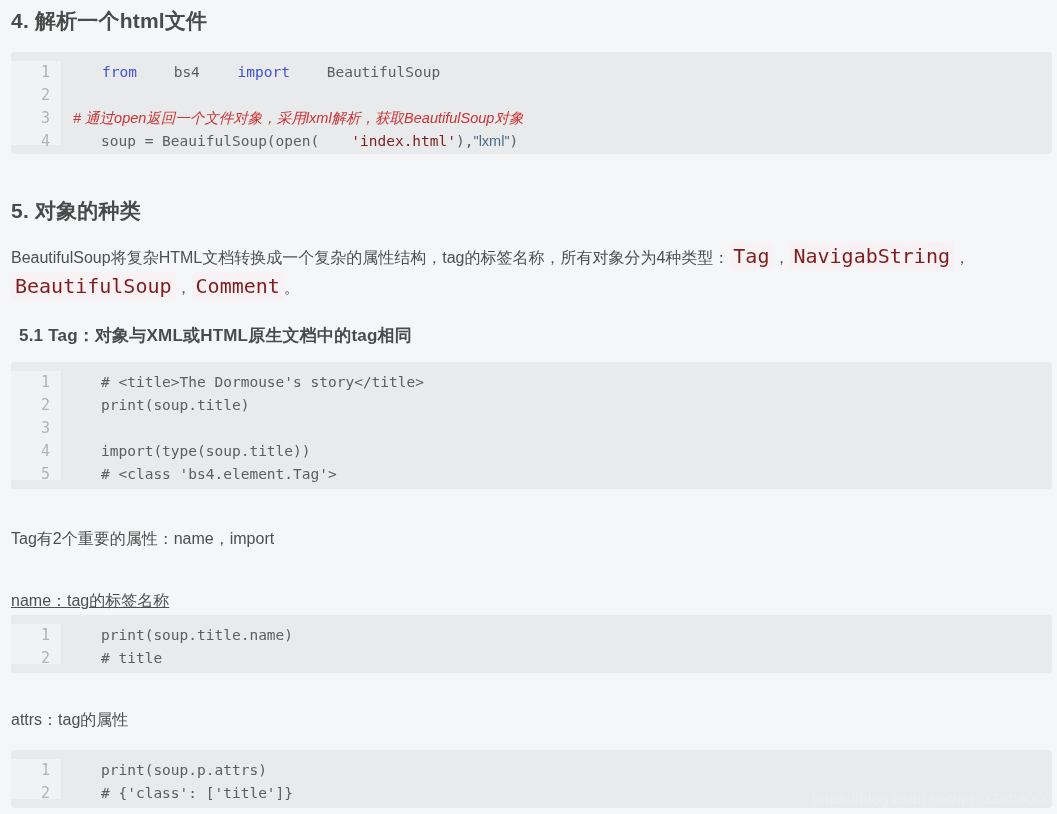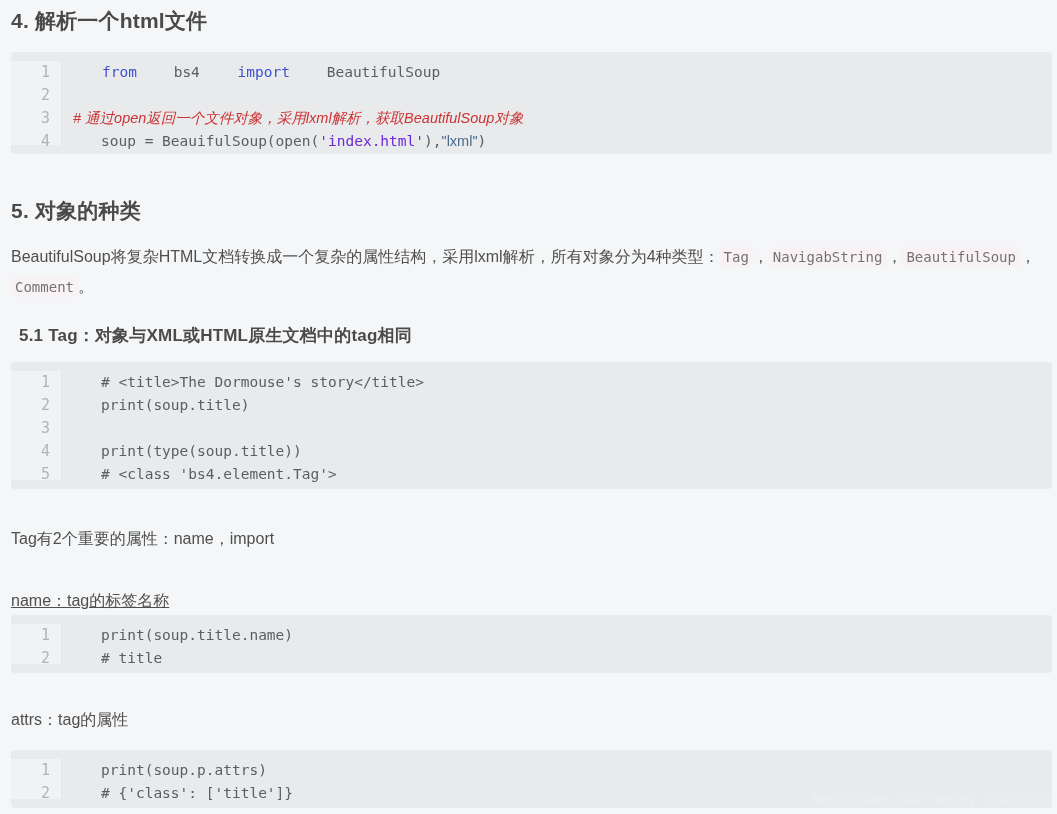--- a/index.html
+++ b/index.html
@@ -45,22 +45,22 @@
   
   p.para {
     font-size: 16px;
     color: #4f4f4f;
     margin: 0;
     padding: 0;
     line-height: 29px;
   }
   code.inline {
     font-family: "DejaVu Sans Mono", "Liberation Mono", monospace;
-    font-size: 14px;
-    color: #737373;
+    font-size: 20px;
+    color: #7f1d1d;
     background: #f9f2f4;
     padding: 2px 4px;
     border-radius: 3px;
     white-space: nowrap;
   }
 
   
   .codeblock {
     background: #e8eaec;
     border-radius: 4px;
@@ -92,21 +92,21 @@
     font-size: 14.5px;
     line-height: 23px;
     color: #4e5256;
     white-space: pre;
   }
   .codelines div { height: 23px; }
 
   .tok-kw      { color: #3f51d1; margin-left: 29px; }
   .tok-plain   { color: #5a5f63; padding-left: 28px; }
   .tok-comment { color: #cc3333; font-style: italic; font-family: "Liberation Sans","DejaVu Sans",sans-serif; font-size: 14.5px; }
-  .tok-str     { color: #6d28d9; }
+  .tok-str     { color: #7f1d1d; margin-left: 32px; }
   .tok-str2    { color: #4a6d8c; font-family: "Liberation Sans","DejaVu Sans",sans-serif; }
   .tok-punct   { color: #5a5f63; }
 
   
   .watermark {
     position: absolute;
     right: 5px;
     bottom: 7px;
     font-size: 15px;
     color: #eceef0;
@@ -130,33 +130,33 @@
         <div>1</div>
         <div>2</div>
         <div>3</div>
         <div>4</div>
       </div>
     <div class="codelines"><div><span class="tok-kw">from</span><span class="tok-plain"> bs4 </span><span class="tok-kw">import</span><span class="tok-plain"> BeautifulSoup</span></div><div>&nbsp;</div><div><span class="tok-comment"># 通过open返回一个文件对象，采用lxml解析，获取BeautifulSoup对象</span></div><div><span class="tok-plain">soup = BeauifulSoup(open(</span><span class="tok-str">'index.html'</span><span class="tok-punct">),</span><span class="tok-str2">"lxml"</span><span class="tok-punct">)</span></div></div>
   </div>
 
   <h2 class="sec-h at" style="left:11px; top:198px;">5. 对象的种类</h2>
 
-  <p class="para at" id="p-object-types" style="left:11px; top:242px; width:1040px;"><span>BeautifulSoup将复杂HTML文档转换成一个复杂的属性结构，采用lxml解析，所有对象分为4种类型：</span><code class="inline">Tag</code><span>，</span><code class="inline">NavigabString</code><span>，</span><code class="inline">BeautifulSoup</code><span>，</span><code class="inline">Comment</code><span>。</span></p>
+  <p class="para at" id="p-object-types" style="left:11px; top:242px; width:1040px;"><span>BeautifulSoup将复杂HTML文档转换成一个复杂的属性结构，tag的标签名称，所有对象分为4种类型：</span><code class="inline">Tag</code><span>，</span><code class="inline">NavigabString</code><span>，</span><code class="inline">BeautifulSoup</code><span>，</span><code class="inline">Comment</code><span>。</span></p>
 
   <h3 class="sub-h at" style="left:11px; top:318px;">5.1 Tag：对象与XML或HTML原生文档中的tag相同</h3>
 
   <div class="codeblock at" id="cb1" style="left:11px; top:362px; width:1041px; height:127px;">
     <div class="gutter">
         <div>1</div>
         <div>2</div>
         <div>3</div>
         <div>4</div>
         <div>5</div>
       </div>
-    <div class="codelines"><div><span class="tok-plain"># &lt;title&gt;The Dormouse's story&lt;/title&gt;</span></div><div><span class="tok-plain">print(soup.title)</span></div><div>&nbsp;</div><div><span class="tok-plain">print(type(soup.title))</span></div><div><span class="tok-plain"># &lt;class 'bs4.element.Tag'&gt;</span></div></div>
+    <div class="codelines"><div><span class="tok-plain"># &lt;title&gt;The Dormouse's story&lt;/title&gt;</span></div><div><span class="tok-plain">print(soup.title)</span></div><div>&nbsp;</div><div><span class="tok-plain">import(type(soup.title))</span></div><div><span class="tok-plain"># &lt;class 'bs4.element.Tag'&gt;</span></div></div>
   </div>
 
   <p class="para at" style="left:11px; top:524px;">Tag有2个重要的属性：name，import</p>
 
   <p class="para at" style="left:11px; top:586px;text-decoration:underline;">name：tag的标签名称</p>
 
   <div class="codeblock at" id="cb2" style="left:11px; top:615px; width:1041px; height:58px;">
     <div class="gutter">
         <div>1</div>
         <div>2</div>

